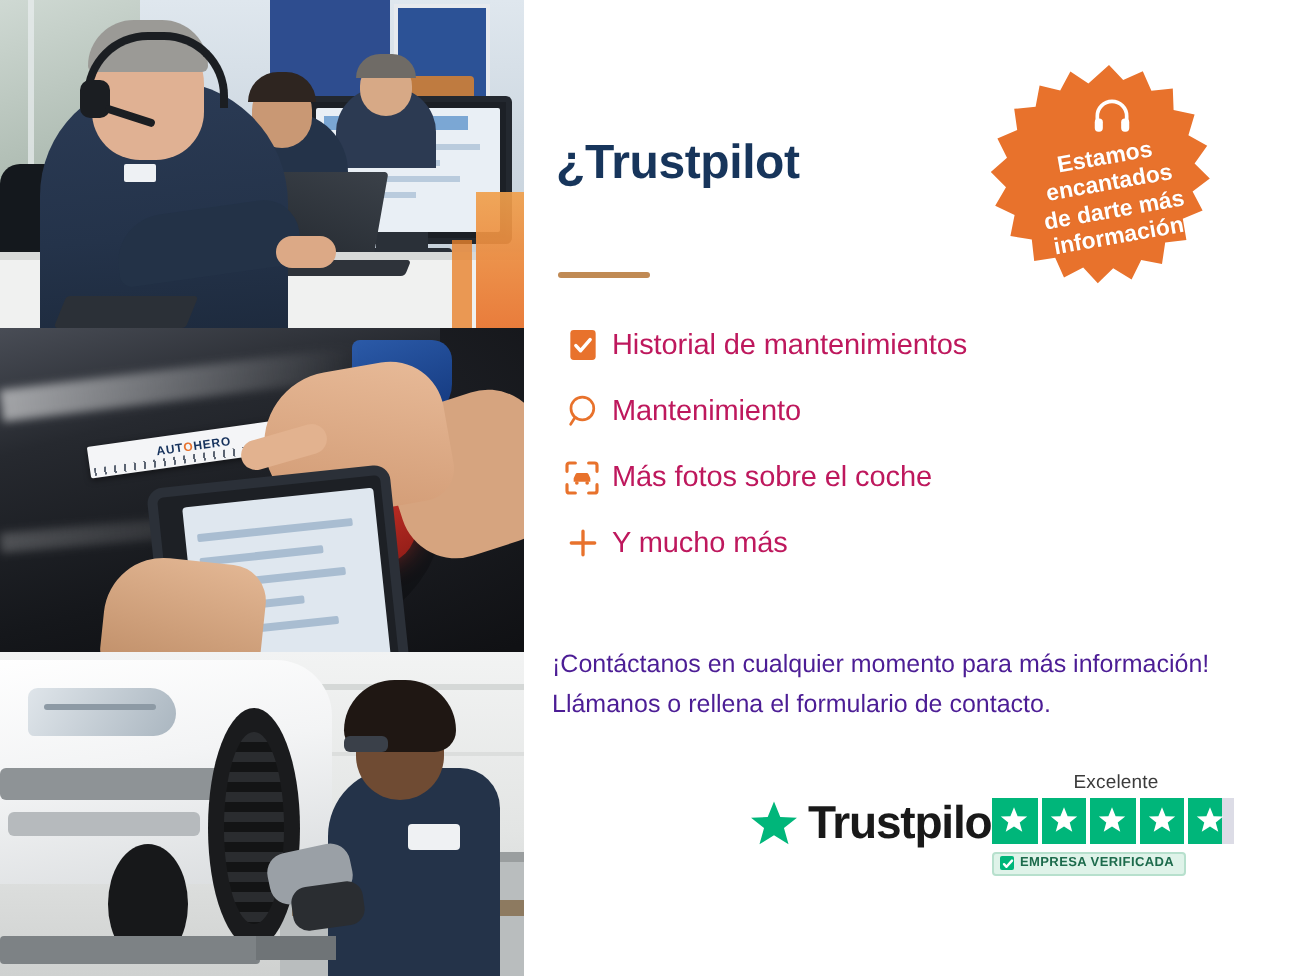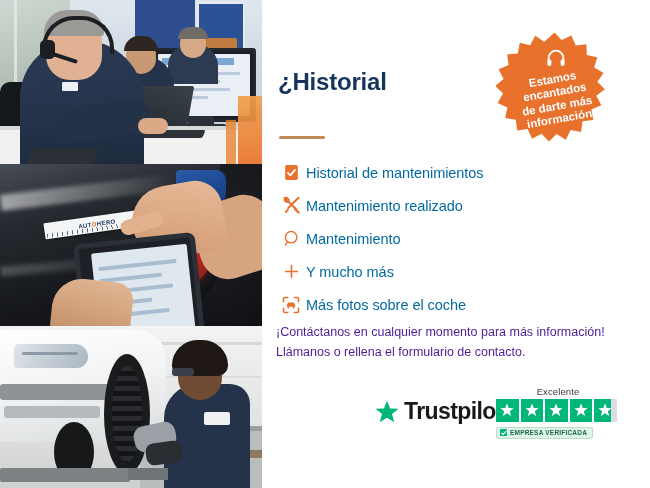--- a/index.html
+++ b/index.html
@@ -152,21 +152,21 @@
     display:block;color:#ffffff;font-weight:bold;font-size:11.5px;
     line-height:1.16;text-align:center;white-space:nowrap;
     text-shadow:0 0 1px rgba(0,0,0,.08);
   }
   .badge-head{position:absolute;left:50px;top:16px;width:22px;height:22px;}
 
   
   .features{position:absolute;left:14px;top:157px;width:320px;}
   .feat{display:flex;align-items:center;height:31px;margin-bottom:2px;}
   .feat-ic{width:30px;height:26px;flex:0 0 30px;display:flex;align-items:center;justify-content:center;}
-  .feat-lb{font-size:14.5px;color:#0369a1;letter-spacing:-.05px;}
+  .feat-lb{font-size:14.5px;color:#be185d;letter-spacing:-.05px;}
 
   
   .para{position:absolute;left:14px;top:322px;width:360px;
     font-size:12.5px;line-height:1.62;color:#4c1d95;}
 
   
   .tp{position:absolute;left:112px;top:386px;width:262px;height:62px;}
   .tp-logo{position:absolute;left:0;top:12px;display:flex;align-items:center;gap:4px;}
   .tp-logo-name{font-size:23px;font-weight:bold;color:#191919;letter-spacing:-.6px;}
   .tp-right{position:absolute;left:122px;top:0;width:124px;}
@@ -283,21 +283,21 @@
       <div class="p3-glove"></div>
       <div class="p3-glove2"></div>
       <div class="p3-lift"></div>
       <div class="p3-lift2"></div>
     </div>
   </div>
 
   <div class="content">
 
     <h1 class="heading">
-      <span>¿Historial</span><br>
+      <span>¿Trustpilot</span><br>
     </h1>
 
     <div class="rule"></div>
 
     <div class="badge">
       <svg viewBox="0 0 119 119" width="119" height="119">
         <path fill="#e8722c" d="M59.5 1.5 66.6 9l9.8-4.4 4.3 9.8 10.7-1.2.4 10.8 10.5 2.3-3.1 10.3 9.4 5.3-6.3 8.8 7.6 7.6-8.6 6.5 5 9.5-9.9 4.1 1.8 10.6-10.6 1.3-1.6 10.7-10.4-2-4.8 9.7-9.2-5.6-7.7 7.5-7.3-7.9-9.6 5.1-4.4-9.9-10.5 1.6-1.2-10.7-10.7-1.8 2.1-10.5-9.7-4.6 5.4-9.3-7.6-7.6 8.1-7.1-4.8-9.6 9.9-4.3-1.5-10.6 10.7-1 2-10.6 10.3 2.5 5.1-9.5 9 5.9z"></path>
       </svg>
       <div class="badge-head">
         <svg viewBox="0 0 24 24" width="22" height="22">
@@ -319,62 +319,51 @@
       <div class="feat">
         <div class="feat-ic">
           <svg viewBox="0 0 24 24" width="19" height="19">
             <rect x="4" y="2.5" width="16" height="19" rx="2.2" fill="#e8722c"></rect>
             <path d="M7.5 12.4l3 3.2 6-7" fill="none" stroke="#ffffff" stroke-width="2.2" stroke-linecap="round" stroke-linejoin="round"></path>
           </svg>
         </div>
         <div class="feat-lb">Historial de mantenimientos</div>
       </div>
 
-      <div class="feat">
-        <div class="feat-ic">
-          <svg viewBox="0 0 24 24" width="21" height="21">
-            <path d="M4 3.2l13.2 13.2M6.5 3.2L4 5.7l2.4 2.4 2.5-2.5z" fill="none" stroke="#e8722c" stroke-width="2.4" stroke-linecap="round" stroke-linejoin="round"></path>
-            <path d="M16.4 16.4l3.6 3.6" fill="none" stroke="#e8722c" stroke-width="2.8" stroke-linecap="round"></path>
-            <path d="M20 3.2L8.2 15" fill="none" stroke="#e8722c" stroke-width="2.4" stroke-linecap="round"></path>
-            <path d="M7.6 15.6L4 19.2l1.6 1.6 3.6-3.6z" fill="#e8722c"></path>
-          </svg>
-        </div>
-        <div class="feat-lb">Mantenimiento realizado</div>
-      </div>
 
       <div class="feat">
         <div class="feat-ic">
           <svg viewBox="0 0 24 24" width="19" height="19">
             <circle cx="11.6" cy="10.4" r="7.2" fill="none" stroke="#e8722c" stroke-width="1.7"></circle>
             <path d="M6.9 16.1L4.2 20.4" fill="none" stroke="#e8722c" stroke-width="1.7" stroke-linecap="round"></path>
           </svg>
         </div>
         <div class="feat-lb">Mantenimiento</div>
-      </div>
-
-      <div class="feat">
-        <div class="feat-ic">
-          <svg viewBox="0 0 24 24" width="19" height="19">
-            <path d="M12 4.6v14.8M4.6 12h14.8" fill="none" stroke="#e8722c" stroke-width="2.1" stroke-linecap="round"></path>
-          </svg>
-        </div>
-        <div class="feat-lb">Y mucho más</div>
       </div>
 
       <div class="feat">
         <div class="feat-ic">
           <svg viewBox="0 0 24 24" width="20" height="20">
             <path d="M3 8V4.4A1.4 1.4 0 0 1 4.4 3H8M16 3h3.6A1.4 1.4 0 0 1 21 4.4V8M21 16v3.6a1.4 1.4 0 0 1-1.4 1.4H16M8 21H4.4A1.4 1.4 0 0 1 3 19.6V16" fill="none" stroke="#e8722c" stroke-width="1.9" stroke-linecap="round"></path>
             <path d="M7 14.2h10v-2.1l-1.1-2.4a1.2 1.2 0 0 0-1.1-.7H9.2a1.2 1.2 0 0 0-1.1.7L7 12.1z" fill="#e8722c"></path>
             <circle cx="8.9" cy="15" r="1.1" fill="#e8722c"></circle>
             <circle cx="15.1" cy="15" r="1.1" fill="#e8722c"></circle>
           </svg>
         </div>
         <div class="feat-lb">Más fotos sobre el coche</div>
       </div>
+
+      <div class="feat">
+        <div class="feat-ic">
+          <svg viewBox="0 0 24 24" width="19" height="19">
+            <path d="M12 4.6v14.8M4.6 12h14.8" fill="none" stroke="#e8722c" stroke-width="2.1" stroke-linecap="round"></path>
+          </svg>
+        </div>
+        <div class="feat-lb">Y mucho más</div>
+      </div>
     </div>
 
     <div class="para">
       <div>¡Contáctanos en cualquier momento para más información!</div>
       <div>Llámanos o rellena el formulario de contacto.</div>
     </div>
 
     <div class="tp">
       <div class="tp-logo">
         <svg viewBox="0 0 24 24" width="26" height="26">

